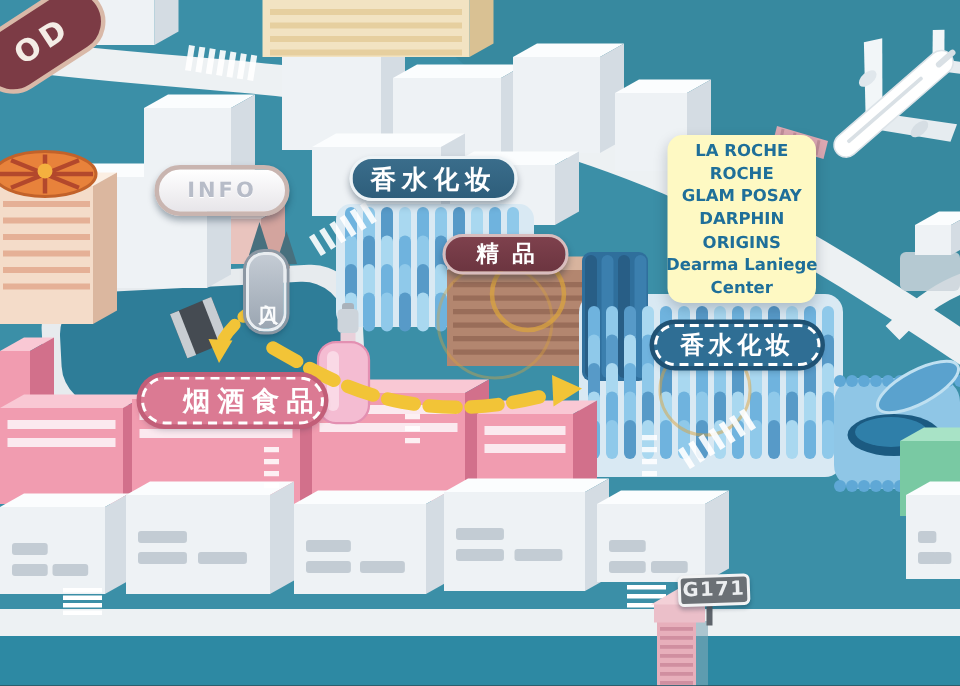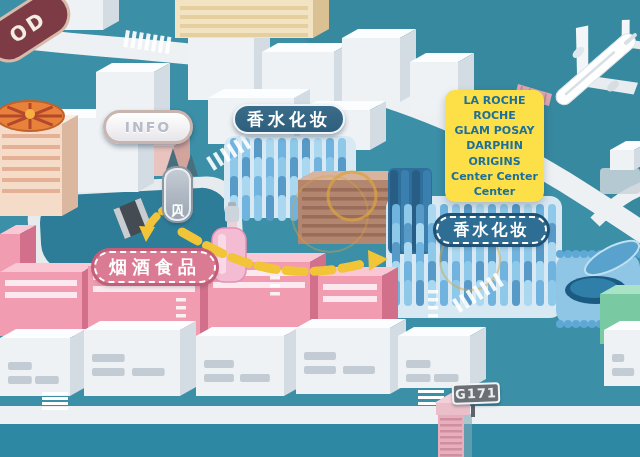--- a/index.html
+++ b/index.html
@@ -36,31 +36,31 @@
   }
   .sign-boutique{
     left:295px;top:156px;width:84px;height:27px;
     background:linear-gradient(180deg,#7E414D,var(--sign-maroon,#6C3540));
     border:2px solid #D8BDBE;font-size:15px;letter-spacing:9px;text-indent:9px;
   }
   .sign-tobacco{
     left:94px;top:251px;width:122px;height:32px;
     background:var(--sign-pink,#DB7A93);
     border:2px dashed #FFFFFF;box-shadow:0 0 0 3px #C25E78,0 3px 5px rgba(0,25,45,.3);
-    font-size:18px;letter-spacing:5px;
+    font-size:18px;letter-spacing:5px;justify-content:flex-end;
   }
   .sign-perfume-lower{
     left:436px;top:216px;width:111px;height:28px;
     background:var(--sign-blue,#2F6E94);
     border:2px dashed #FFFFFF;box-shadow:0 0 0 3px #1F5274,0 3px 5px rgba(0,25,45,.3);
     font-size:16px;letter-spacing:3px;
   }
   .brand-card{
     left:445px;top:90px;width:99px;height:112px;border-radius:10px;
-    background:#fde047;box-shadow:0 4px 9px rgba(0,25,45,.22);
+    background:#fef9c3;box-shadow:0 4px 9px rgba(0,25,45,.22);
     flex-direction:column;justify-content:center;
     color:var(--card-text,#1F6F99);font-size:11px;line-height:15.2px;font-weight:bold;
   }
   .sign-gate{
     left:452px;top:383px;width:48px;height:21px;border-radius:4px;
     background:var(--gate-sign-gray,#6B7075);border:2px solid #F2F3F4;
     color:#ECEEF0;font-size:13px;letter-spacing:1px;transform:rotate(-2deg);
     box-shadow:0 2px 3px rgba(0,25,45,.3);
   }
 </style>
@@ -503,35 +503,38 @@
   </div>
 
   <div class="ov sign-entrance">
     <span>入口</span>
   </div>
 
   <div class="ov pill sign-perfume-upper">
     <span>香水化妆</span>
   </div>
 
+  <div class="ov pill sign-boutique">
+    <span>精品</span>
+  </div>
 
   <div class="ov pill sign-tobacco">
     <span>烟酒食品</span>
   </div>
 
   <div class="ov pill sign-perfume-lower">
     <span>香水化妆</span>
   </div>
 
   <div class="ov brand-card">
     <div>LA ROCHE</div>
     <div>ROCHE</div>
     <div>GLAM POSAY</div>
     <div>DARPHIN</div>
     <div>ORIGINS</div>
-    <div>Center Center</div>
+    <div>Dearma Laniege</div>
     <div>Center</div>
   </div>
 
   <div class="ov sign-gate">
     <span>G171</span>
   </div>
 </div>
 
 </body></html>

